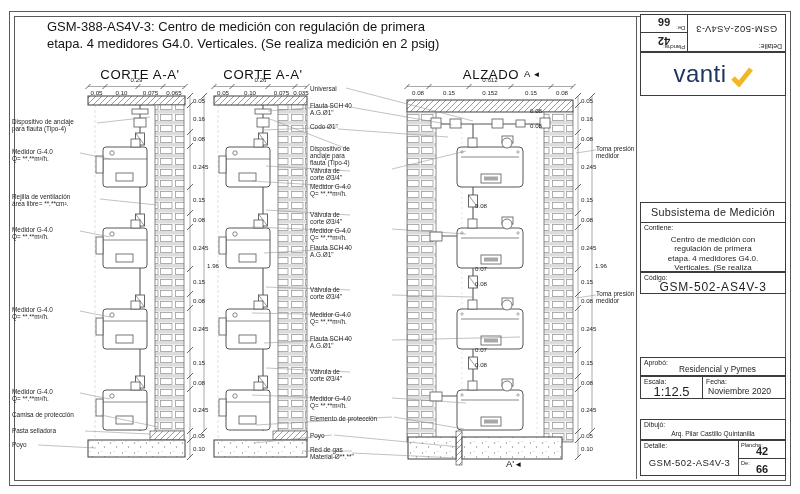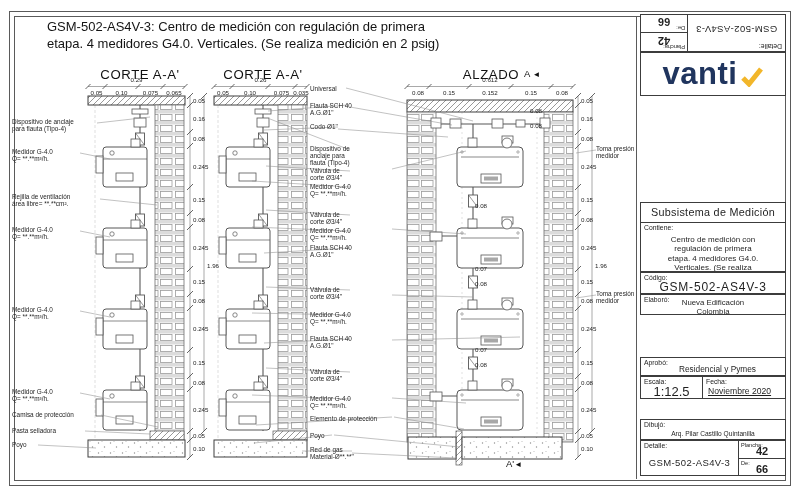--- a/index.html
+++ b/index.html
@@ -24,33 +24,33 @@
   .small{font-size:8.3px;line-height:1.22;padding-top:8px;}
   .tiny{font-size:8px;line-height:1.18;padding-top:9px;}
   .obs{font-size:7.8px;line-height:1.25;padding:10px 4px 0 5px;white-space:pre-line;}
   .subsis{text-align:center;font-size:10.8px;letter-spacing:.3px;padding-top:3px;}
   .codigo{text-align:center;font-size:12px;letter-spacing:.8px;padding-top:7px;}
   .el2{font-size:7.8px;line-height:1.2;padding-top:3px;}
   .reviso{text-align:center;font-size:8.3px;padding-top:24px;}
   .aprobo{font-size:8.3px;padding:6px 0 17px 38px;}
   .cell{position:relative;box-sizing:border-box;}
   .escala{text-align:center;font-size:13px;padding-top:7px;}
-  .fecha{font-size:8.6px;padding:9px 0 0 5px;text-decoration:underline;}
+  .fecha{font-size:8.6px;padding:9px 0 0 5px;}
   .archivo{text-align:center;font-size:10px;padding-top:7px;}
   .dibujo{text-align:center;font-size:6.6px;padding-top:10px;}
   .det{display:flex;width:100%;height:100%;}
   .det-main{flex:1;position:relative;}
   .det-val{text-align:center;font-size:9.5px;letter-spacing:.4px;padding-top:16px;}
   .det-side{width:46px;border-left:1px solid #3c3c3c;display:flex;flex-direction:column;}
   .det-row{flex:1;position:relative;}
   .det-row-lbl{position:absolute;top:1px;left:2px;font-size:5.6px;color:#222;}
   .det-num{display:block;text-align:center;font-weight:bold;font-size:11px;padding-top:4px;}
   .rot{transform:rotate(180deg);}
   .vanti-wrap{display:flex;align-items:center;justify-content:center;height:100%;gap:4px;}
-  .vanti{font-weight:bold;font-size:31px;letter-spacing:.5px;color:#20355e;}
+  .vanti{font-weight:normal;font-size:24px;letter-spacing:.5px;color:#20355e;}
   .check{width:22px;height:20px;margin-top:6px;}
 </style>
 </head>
 <body>
 
 <div class="sheet">
 
   <svg id="dwg" width="800" height="494" viewBox="0 0 800 494">
     <defs>
       <pattern id="brick" width="29" height="22" patternUnits="userSpaceOnUse">
@@ -265,21 +265,21 @@
         <line x1="352" y1="453" x2="456" y2="458" stroke="#909090" stroke-width="0.55"></line>
         <line x1="596" y1="150" x2="576" y2="153" stroke="#909090" stroke-width="0.55"></line>
         <line x1="596" y1="295" x2="576" y2="298" stroke="#909090" stroke-width="0.55"></line>
       </g>
   </svg>
 
   <div class="b1"></div>
   <div class="b2"></div>
   <div class="vsep"></div>
 
-  <div class="doc-title">GSM-502-AS4V-3: Centro de medición con regulación de primera
+  <div class="doc-title">GSM-388-AS4V-3: Centro de medición con regulación de primera
 etapa.  4 medidores G4.0. Verticales. (Se realiza medición en 2 psig)</div>
   <span class="view-title" style="left:140px;top:67px">CORTE A-A'</span>
   <span class="view-title" style="left:263px;top:67px">CORTE A-A'</span>
   <span class="view-title" style="left:491px;top:67px">ALZADO</span>
   <span class="marker" style="left:524px;top:68px"><span>A</span> <span class="arr">◄</span></span>
   <span class="marker" style="left:506px;top:458px"><span>A'</span><span class="arr">◄</span></span>
 
   <div id="labels">
       <div class="dimL" style="left: 193px; top: 96.5px;">0.05</div>
       <div class="dimL" style="left: 193px; top: 114.5px;">0.16</div>
@@ -429,25 +429,20 @@
 etapa. 4 medidores G4.0.
 Verticales. (Se realiza
 medición en 2 psig)</div>
   </div>
 
   <div class="box" style="top:272px;height:22px">
     <span class="lbl">Código:</span>
     <div class="codigo">GSM-502-AS4V-3</div>
   </div>
 
-  <div class="box" style="top:294px;height:21px">
-    <span class="lbl">Elaboró:</span>
-    <div class="ctr el2">Nueva Edificación
-Colombia</div>
-  </div>
 
 
   <div class="box" style="top:357px;height:19px">
     <span class="lbl">Aprobó:</span>
     <div class="aprobo">Residencial y Pymes</div>
   </div>
 
   <div class="box" style="top:376px;height:23px;display:flex">
     <div class="cell" style="width:62px;border-right:1px solid #3c3c3c">
       <span class="lbl">Escala:</span>

